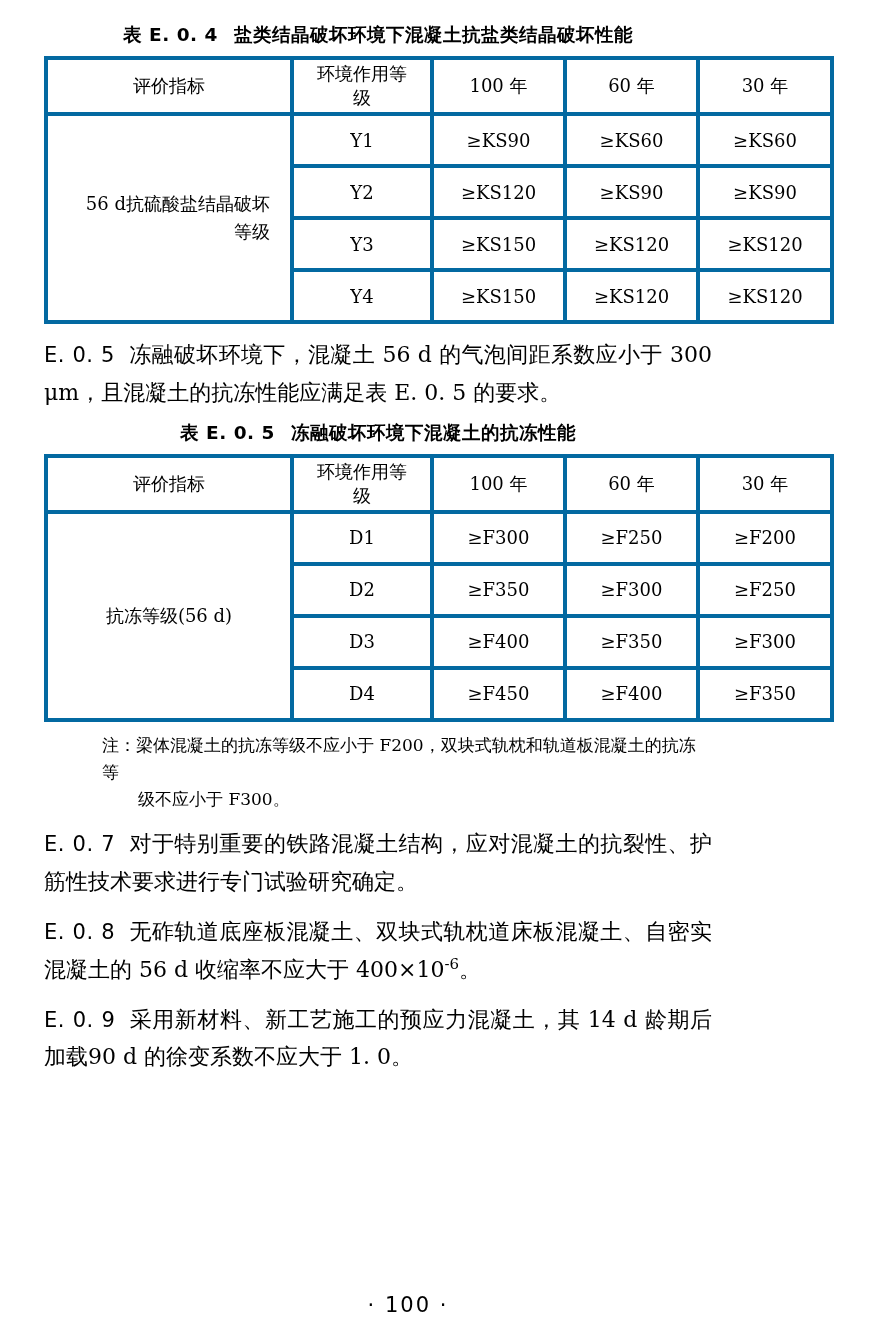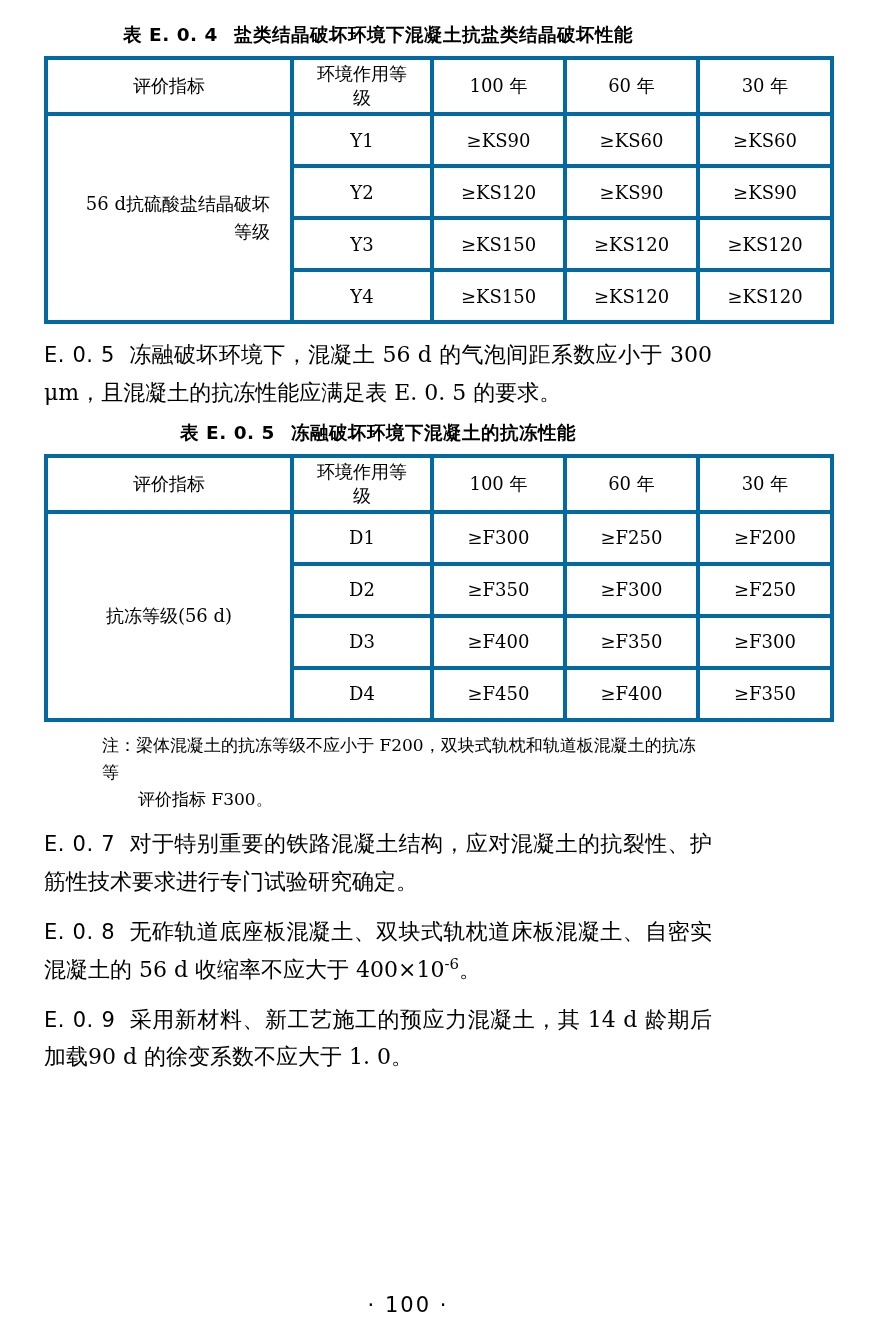--- a/index.html
+++ b/index.html
@@ -216,21 +216,21 @@
         <td>D4</td>
         <td>≥F450</td>
         <td>≥F400</td>
         <td>≥F350</td>
       </tr>
     </tbody>
   </table>
 
   <div class="note">
     <span class="note-body">注：梁体混凝土的抗冻等级不应小于 F200，双块式轨枕和轨道板混凝土的抗冻等</span>
-    <span class="note-cont">评价指标 F300。</span>
+    <span class="note-cont">级不应小于 F300。</span>
   </div>
 
 
   <p class="clause">
     <span class="num">E. 0. 7</span><span>对于特别重要的铁路混凝土结构，应对混凝土的抗裂性、护筋性技术要求进行专门试验研究确定。</span>
   </p>
 
   <p class="clause">
     <span class="num">E. 0. 8</span><span>无砟轨道底座板混凝土、双块式轨枕道床板混凝土、自密实混凝土的 56 d 收缩率不应大于 400×10</span><span class="sup">-6</span><span>。</span>
   </p>

